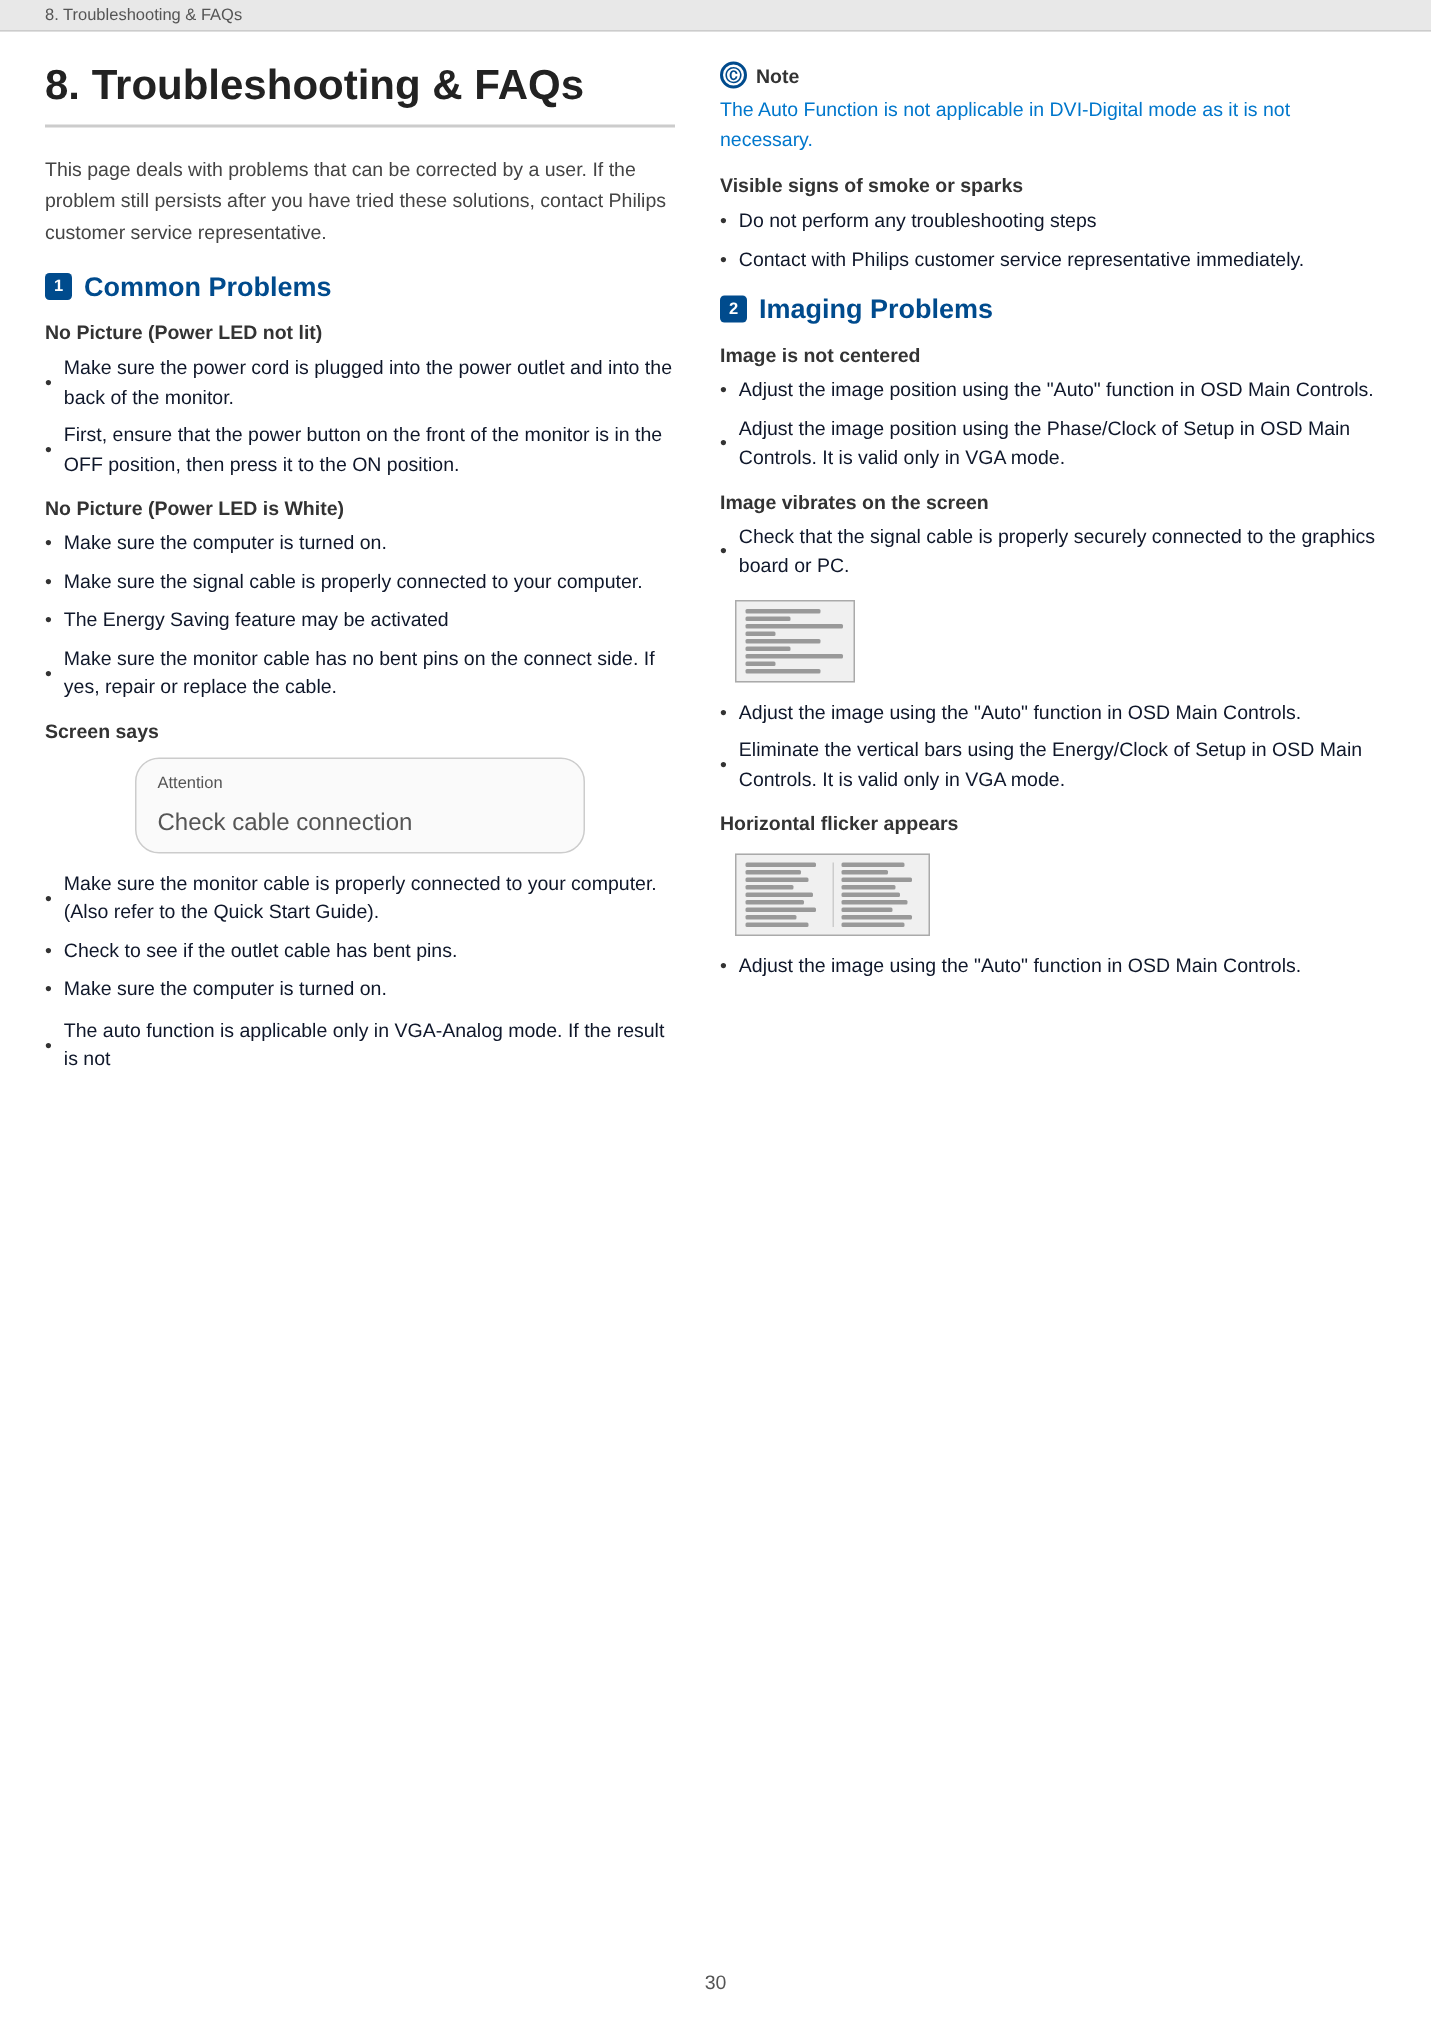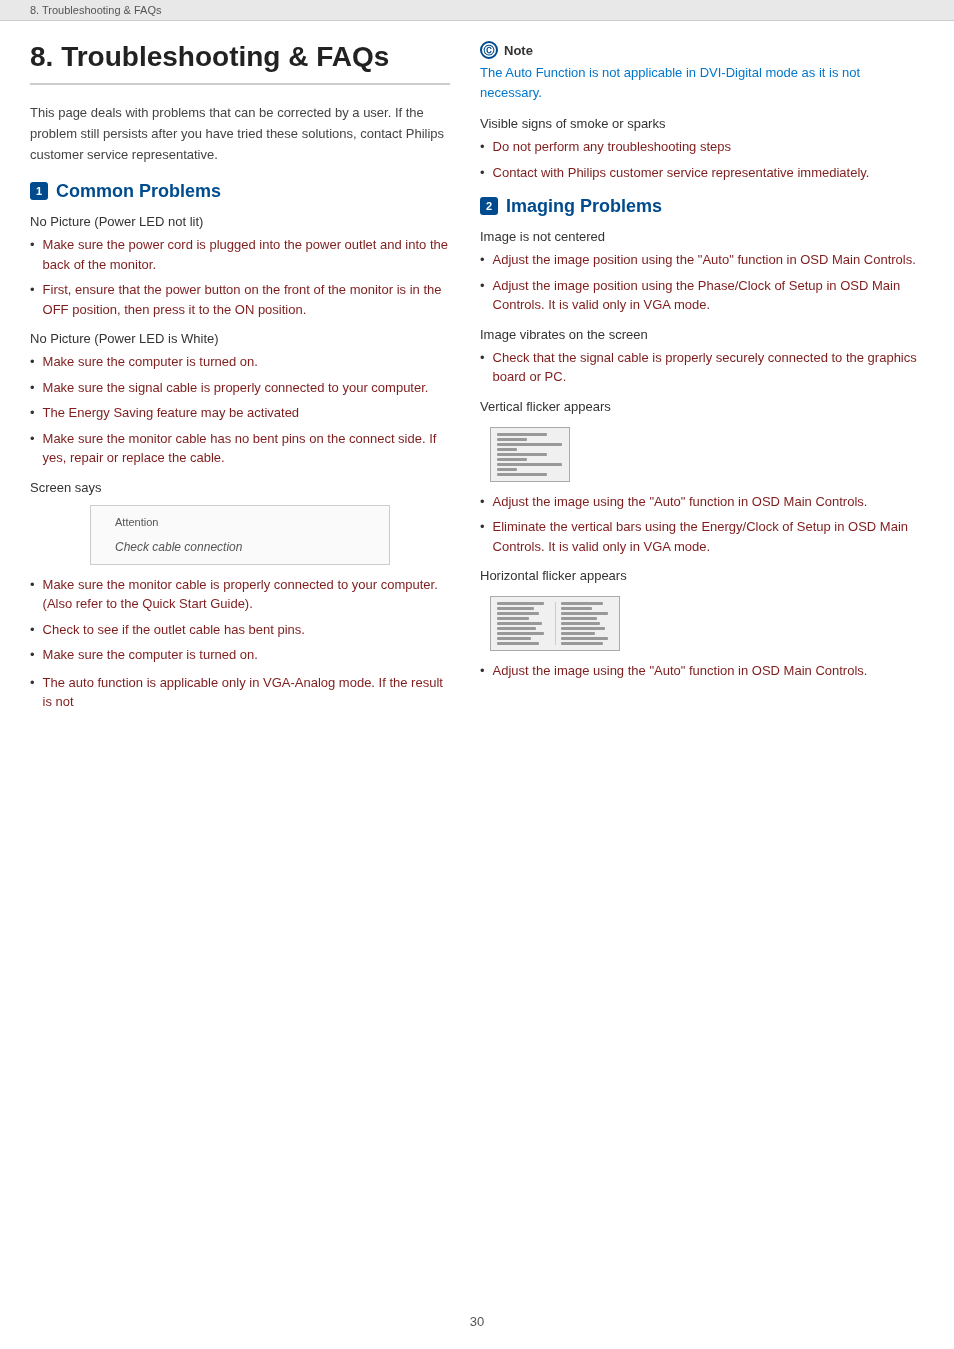--- a/index.html
+++ b/index.html
@@ -84,62 +84,61 @@
       flex-shrink: 0;
       margin-top: 1px;
     }
     .numbered-section-label {
       color: #004B8D;
       font-size: 18px;
       font-weight: bold;
     }
     .subsection-title {
       font-size: 13px;
-      font-weight: normal;
+      font-weight: bold;
       color: #333;
       margin-top: 12px;
       margin-bottom: 6px;
     }
     .bullet-list {
       list-style: none;
       padding-left: 0;
       margin-bottom: 8px;
     }
     .bullet-list li {
       display: flex;
-      align-items: flex-start;
+      align-items: center;
       gap: 8px;
       margin-bottom: 6px;
       font-size: 13px;
       line-height: 1.5;
-      color: #7f1d1d;
+      color: #0f172a;
     }
     .bullet-list li::before {
       content: "•";
       color: #333;
       flex-shrink: 0;
       margin-top: 0px;
     }
     .screen-says-box {
       border: 1px solid #ccc;
-      border-radius: 0;
-      padding: 10px 24px;
+      border-radius: 16px;
+      padding: 10px 14px;
       margin: 10px 60px;
       background: #fafafa;
     }
     .screen-says-attention {
       font-size: 11px;
       color: #555;
       margin-bottom: 12px;
     }
     .screen-says-msg {
-      font-size: 12px;
+      font-size: 16px;
       color: #555;
       margin-top: 6px;
-      font-style: italic;
     }
     .note-box {
       margin-bottom: 14px;
     }
     .note-header {
       display: flex;
       align-items: center;
       gap: 6px;
       margin-bottom: 4px;
     }
@@ -325,21 +324,20 @@
           </li>
       </ul>
 
       <div class="subsection-title">Image vibrates on the screen</div>
       <ul class="bullet-list">
         <li>
             <span>Check that the signal cable is properly securely connected to the graphics board or PC.</span>
           </li>
       </ul>
 
-      <div class="subsection-title">Vertical flicker appears</div>
       <div class="flicker-img">
         <div class="flicker-visual vert-flicker">
           <div class="vf-lines">
             <div class="vf-line medium"></div>
             <div class="vf-line short"></div>
             <div class="vf-line long"></div>
             <div class="vf-line xshort"></div>
             <div class="vf-line medium"></div>
             <div class="vf-line short"></div>
             <div class="vf-line long"></div>

